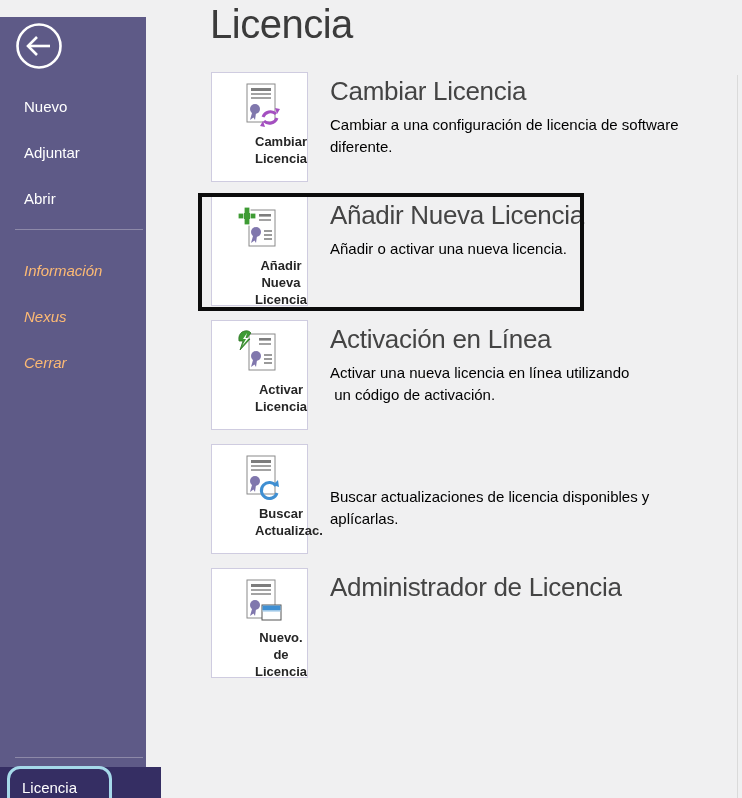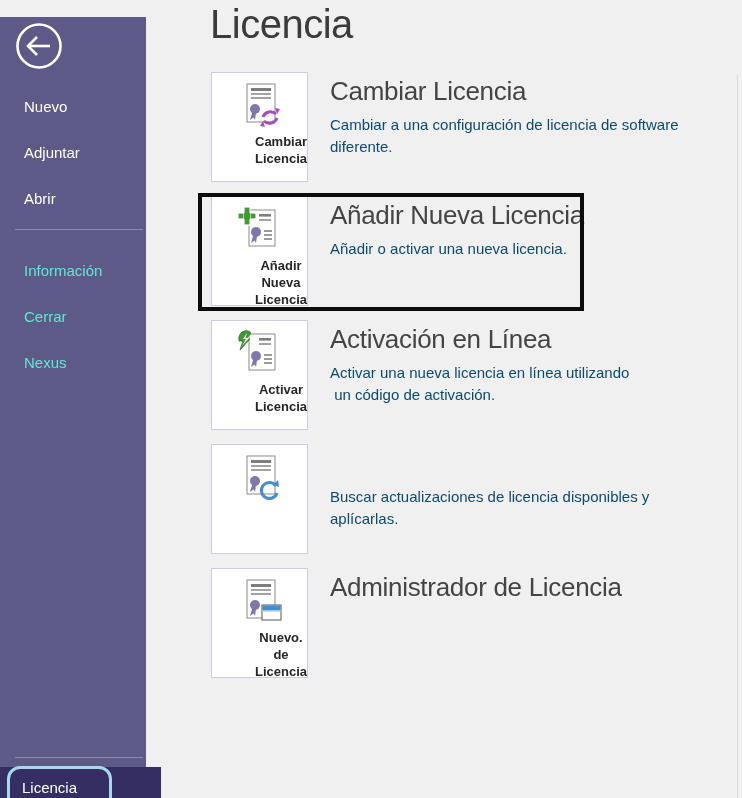--- a/index.html
+++ b/index.html
@@ -15,21 +15,21 @@
   }
   .back-btn{
     position:absolute;left:14px;top:4px;width:50px;height:50px;
     cursor:pointer;
   }
   .nav{position:absolute;left:0;top:70px;width:161px;}
   .nav-item{
     padding:0 0 0 24px;height:46px;line-height:40px;
     color:#ffffff;font-size:15px;cursor:pointer;
   }
-  .nav-item.dim{color:#5eead4;}
+  .nav-item.dim{color:#fdba74;font-style:italic;}
   .sep{
     position:absolute;left:15px;width:128px;height:1px;background:#8d89a8;
   }
   .sep-top{top:212px;}
   .sep-bottom{top:740px;}
   .selected-strip{
     position:absolute;left:0;top:750px;width:161px;height:48px;
     background:#352e63;
   }
   .selected-label{
@@ -60,21 +60,21 @@
     font-size:13px;font-weight:bold;color:#262626;line-height:17px;
     white-space:pre-line;margin-top:0px;padding-left:43px;
   }
   .row-heading{
     position:absolute;left:119px;top:4px;
     font-size:26px;font-weight:300;color:#444444;letter-spacing:-0.3px;
     white-space:nowrap;
   }
   .row-desc{
     position:absolute;left:119px;top:42px;
-    font-size:15px;color:#0c4a6e;line-height:22px;white-space:pre-wrap;
+    font-size:15px;color:#000000;line-height:22px;white-space:pre-wrap;
   }
   .row1{top:72px;}
   .row2{top:196px;}
   .row3{top:320px;}
   .row4{top:444px;}
   .row5{top:568px;}
   .black-box{
     position:absolute;left:37px;top:193px;width:386px;height:118px;
     border:4px solid #0c0c0c;box-sizing:border-box;pointer-events:none;
   }
@@ -100,22 +100,22 @@
   <div class="nav">
     <div class="nav-item">Nuevo</div>
     <div class="nav-item">Adjuntar</div>
     <div class="nav-item">Abrir</div>
   </div>
 
   <div class="sep sep-top"></div>
 
   <div class="nav" style="top:234px;">
     <div class="nav-item dim">Información</div>
+    <div class="nav-item dim">Nexus</div>
     <div class="nav-item dim">Cerrar</div>
-    <div class="nav-item dim">Nexus</div>
   </div>
 
   <div class="sep sep-bottom"></div>
 
   <div class="selected-strip">
     <div class="selected-label">Licencia</div>
   </div>
 
   <div class="cyan-box"></div>
 </div>
@@ -206,20 +206,22 @@
           <rect x="13" y="3" width="28" height="38" fill="#ffffff" stroke="#8a8a8a"></rect>
           <rect x="17" y="7" width="20" height="3" fill="#7d7d7d"></rect>
           <rect x="17" y="12" width="20" height="2" fill="#a3a3a3"></rect>
           <rect x="17" y="16" width="20" height="2" fill="#a3a3a3"></rect>
           <circle cx="21" cy="28" r="5" fill="#8077ad"></circle>
           <path d="M18 32 L16 39 L19.5 36.5 L21 39 L22 32 Z" fill="#8077ad"></path>
           <path d="M42 33 a 8 8 0 1 0 1 7" fill="none" stroke="#3f8fd2" stroke-width="3"></path>
           <path d="M44 27 l1 7 l-6 -2 Z" fill="#3f8fd2"></path>
         </svg>
       </span>
+      <div class="tile-label">Buscar
+Actualizac.</div>
     </div>
     <div class="row-desc">Buscar actualizaciones de licencia disponibles y
 aplícarlas.</div>
   </div>
 
   <div class="row row5">
     <div class="tile">
       <span>
         <svg width="52" height="52" viewBox="0 0 52 52">
           <rect x="13" y="3" width="28" height="38" fill="#ffffff" stroke="#8a8a8a"></rect>

